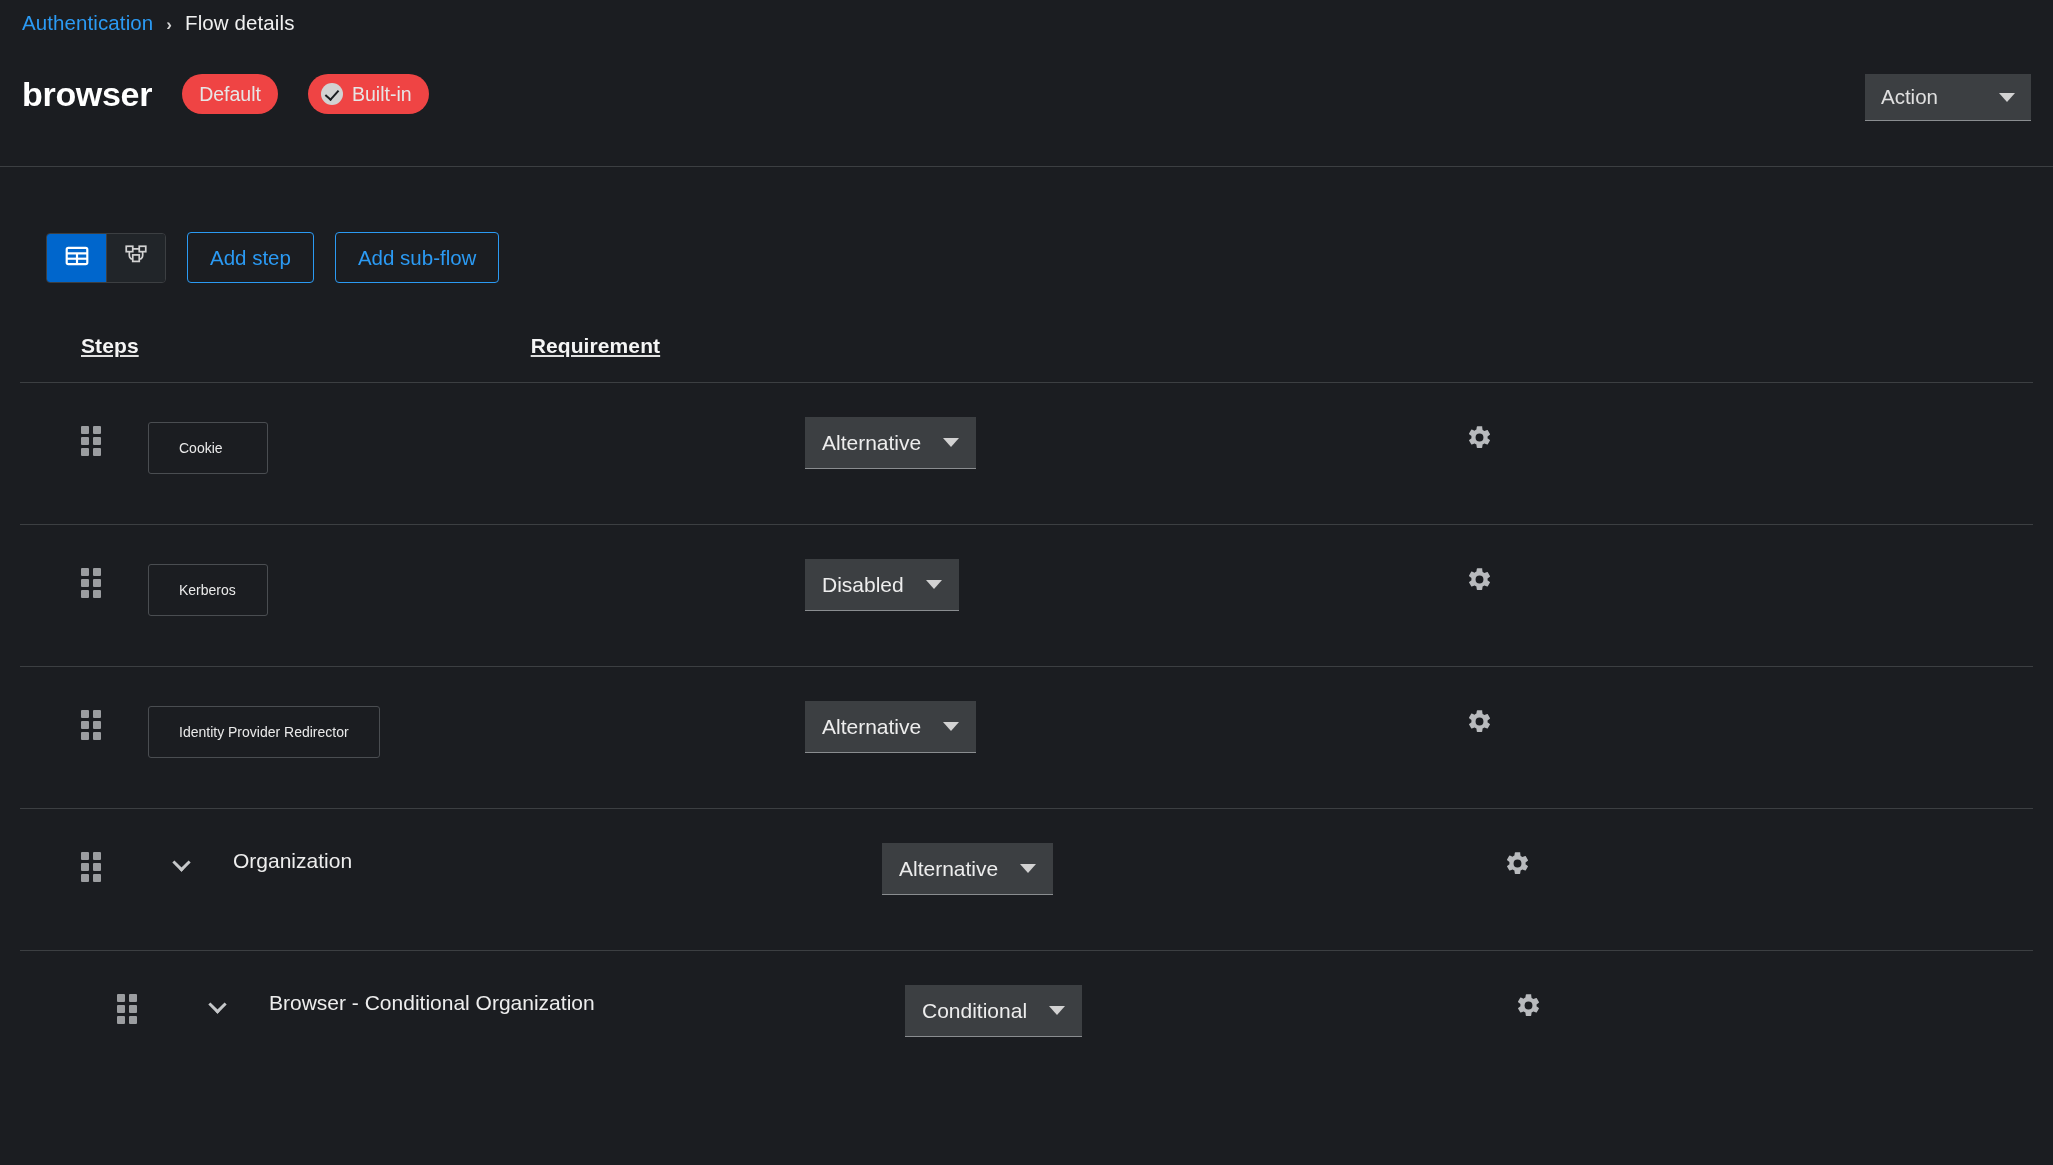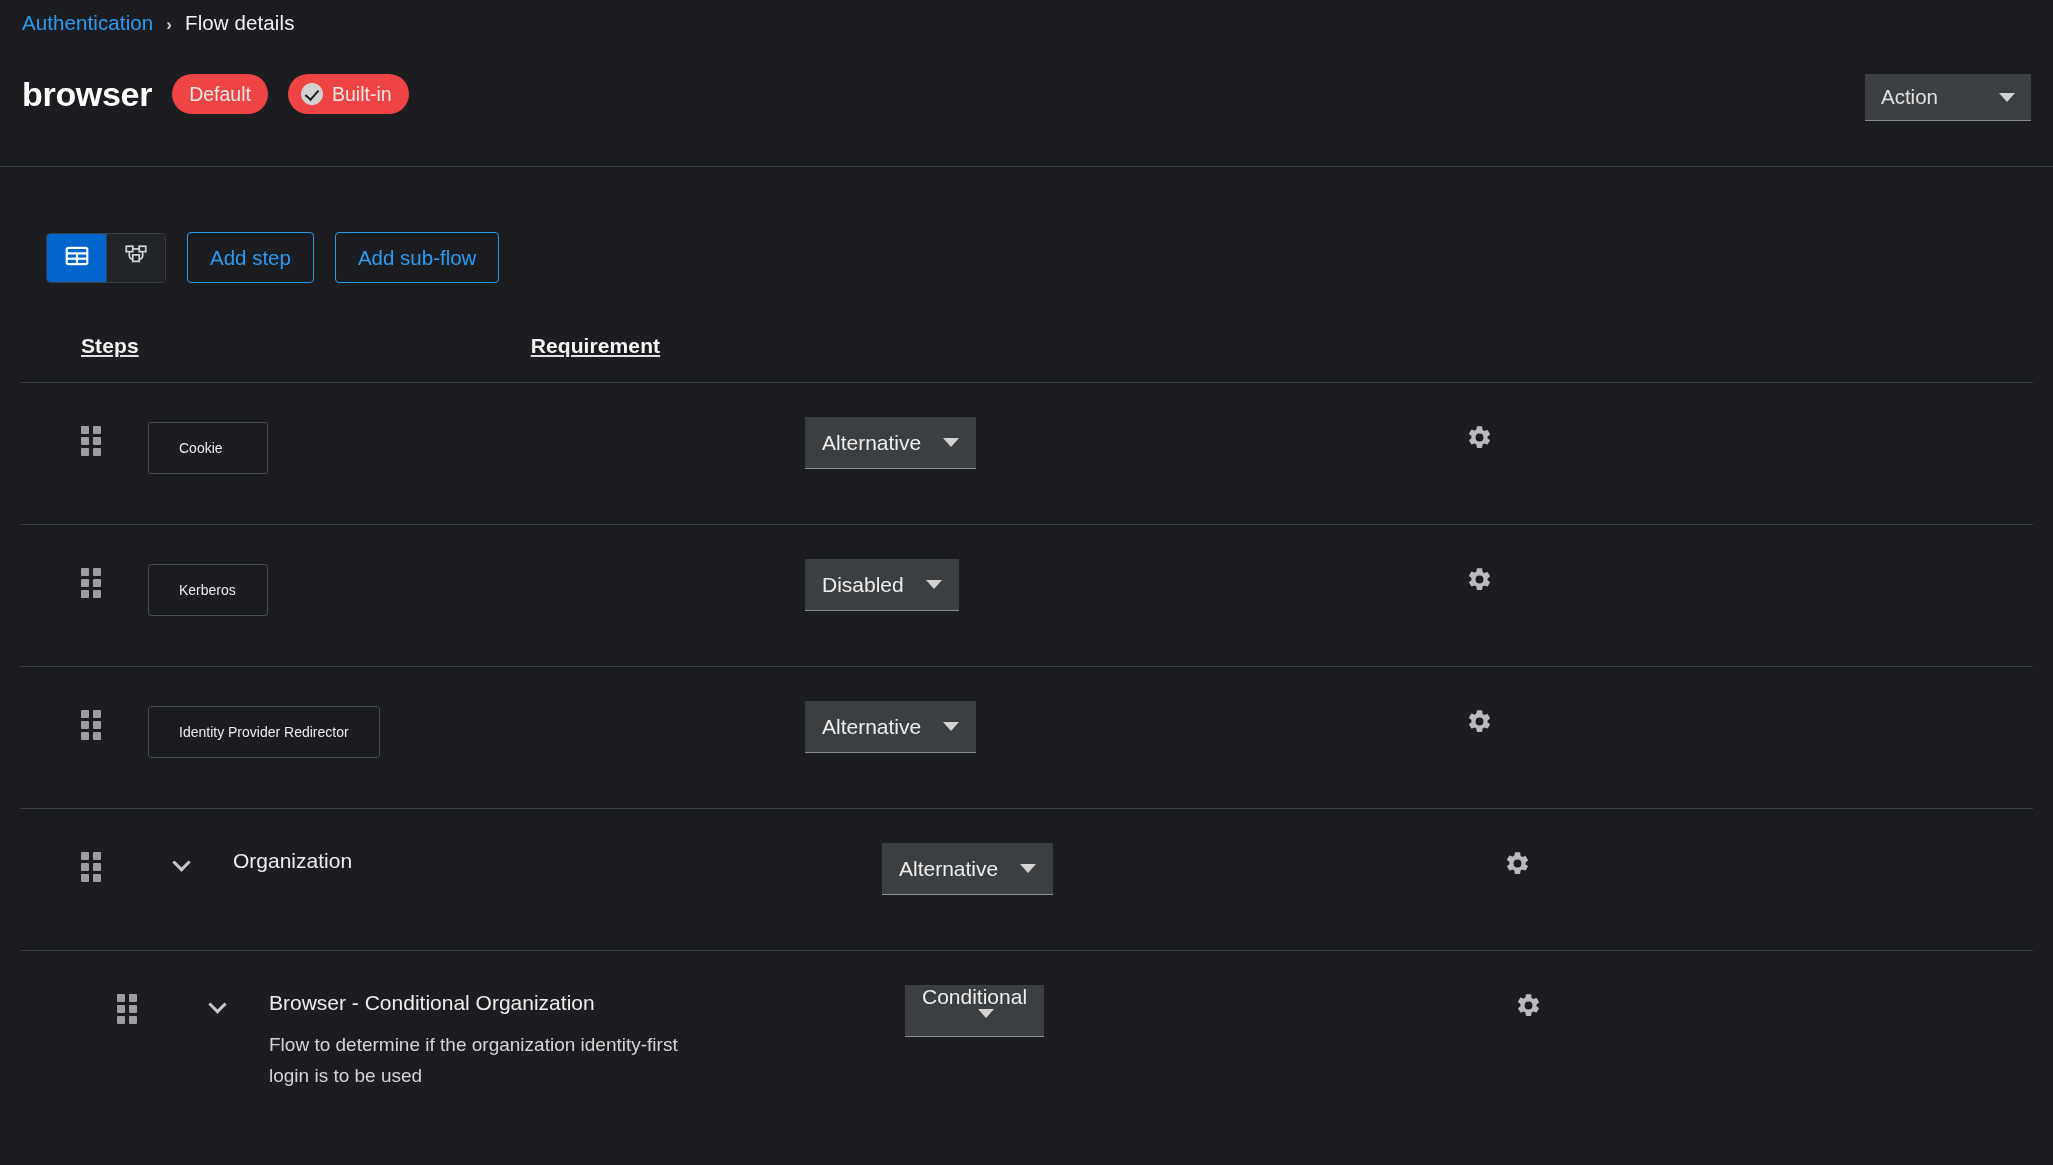--- a/index.html
+++ b/index.html
@@ -51,20 +51,21 @@
     transform: translateY(1px);
   }
   .breadcrumb-current { color: #f0f0f0; }
 
   .title-row {
     position: absolute;
     left: 22px;
     top: 74px;
     display: flex;
     align-items: center;
+    gap: 10px;
   }
   .flow-title {
     font-size: 34px;
     font-weight: 600;
     color: #ffffff;
     letter-spacing: -0.3px;
     line-height: 1;
   }
   .badge {
     margin-left: 20px;
@@ -300,21 +301,21 @@
     display: flex;
     align-items: center;
     justify-content: center;
     padding: 0;
   }
 
   .r1 .req-dd { left: 785px; top: 34px; }
   .r2 .req-dd { left: 785px; top: 34px; }
   .r3 .req-dd { left: 785px; top: 34px; }
   .r4 .req-dd { left: 862px; top: 34px; }
-  .r5 .req-dd { left: 885px; top: 34px; flex-direction: column; }
+  .r5 .req-dd { left: 885px; top: 34px; }
 
   .r1 .gear-btn { left: 1438px; top: 35px; }
   .r2 .gear-btn { left: 1438px; top: 35px; }
   .r3 .gear-btn { left: 1438px; top: 35px; }
   .r4 .gear-btn { left: 1476px; top: 35px; }
   .r5 .gear-btn { left: 1487px; top: 35px; }
 
   .indent-1 .drag-handle { margin-left: 97px; }
 </style>
 </head>
@@ -486,21 +487,20 @@
           <span></span>
           <span></span>
           <span></span>
           <span></span>
       </span>
       <button class="chevron-btn">
         <span class="chev"></span>
       </button>
       <div class="step-text-wrap">
         <div class="step-name">Browser - Conditional Organization</div>
-        <div class="step-desc">Flow to determine if the organization identity-first login is to be used</div>
       </div>
       <button class="req-dd">
         <span>Conditional</span>
         <span class="caret"></span>
       </button>
       <button class="gear-btn">
         <span>
           <svg width="27" height="27" viewBox="0 0 24 24" aria-hidden="true">
             <path fill="#b8babd" d="M19.14 12.94a7.5 7.5 0 0 0 .06-.94 7.5 7.5 0 0 0-.06-.94l2.03-1.58a.5.5 0 0 0 .12-.62l-1.92-3.32a.5.5 0 0 0-.6-.22l-2.39.96a7 7 0 0 0-1.62-.94l-.36-2.54A.5.5 0 0 0 13.9 2h-3.8a.5.5 0 0 0-.5.42l-.36 2.54c-.58.23-1.12.55-1.62.94l-2.39-.96a.5.5 0 0 0-.6.22L2.71 8.48a.5.5 0 0 0 .12.62l2.03 1.58c-.04.31-.06.63-.06.94 0 .31.02.63.06.94l-2.03 1.58a.5.5 0 0 0-.12.62l1.92 3.32c.12.22.38.3.6.22l2.39-.96c.5.39 1.04.71 1.62.94l.36 2.54c.04.24.25.42.5.42h3.8c.25 0 .46-.18.5-.42l.36-2.54c.58-.23 1.12-.55 1.62-.94l2.39.96c.22.08.48 0 .6-.22l1.92-3.32a.5.5 0 0 0-.12-.62l-2.03-1.58zM12 15.5A3.5 3.5 0 1 1 15.5 12 3.5 3.5 0 0 1 12 15.5z"></path>
           </svg>

